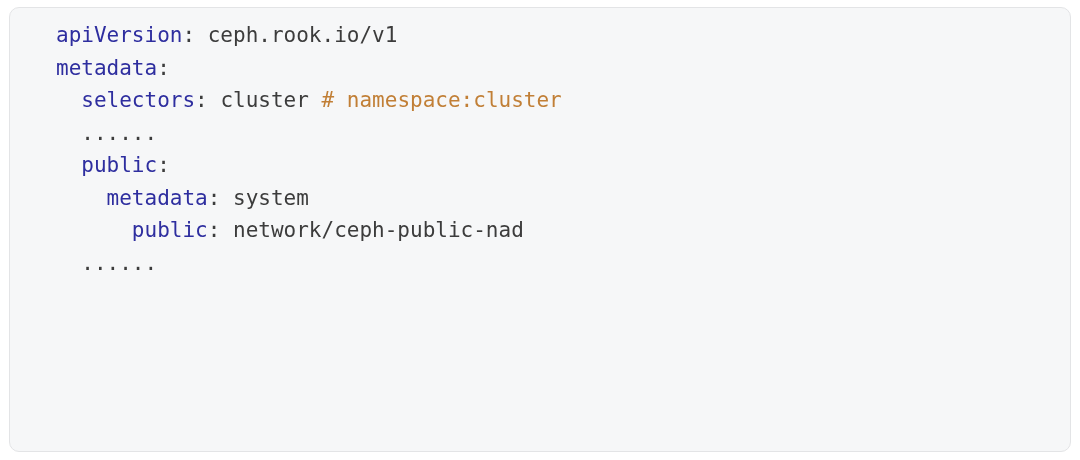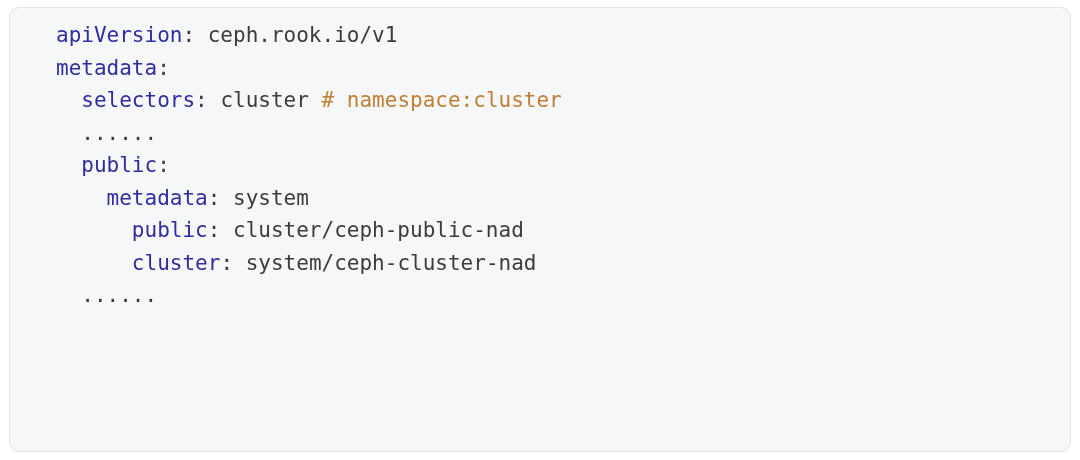--- a/index.html
+++ b/index.html
@@ -41,17 +41,16 @@
 <body style="background: rgb(255, 255, 255);">
 
 <div class="code-panel" style="background: rgb(246, 247, 248); border-color: rgb(227, 228, 230); padding-left: 46px;">
   <div class="code-content">
       <div class="code-line"><span class="tok-key">apiVersion</span><span class="tok-plain">: ceph.rook.io/v1</span></div>
       <div class="code-line"><span class="tok-key">metadata</span><span class="tok-plain">:</span></div>
       <div class="code-line"><span class="tok-plain">  </span><span class="tok-key">selectors</span><span class="tok-plain">: cluster </span><span class="tok-comment"># namespace:cluster</span></div>
       <div class="code-line"><span class="tok-plain">  ......</span></div>
       <div class="code-line"><span class="tok-plain">  </span><span class="tok-key">public</span><span class="tok-plain">:</span></div>
       <div class="code-line"><span class="tok-plain">    </span><span class="tok-key">metadata</span><span class="tok-plain">: system</span></div>
-      <div class="code-line"><span class="tok-plain">      </span><span class="tok-key">public</span><span class="tok-plain">: cluster/ceph-public-nad</span></div>
-      <div class="code-line"><span class="tok-plain">      </span><span class="tok-key">cluster</span><span class="tok-plain">: system/ceph-cluster-nad</span></div>
+      <div class="code-line"><span class="tok-plain">      </span><span class="tok-key">public</span><span class="tok-plain">: network/ceph-public-nad</span></div>
       <div class="code-line"><span class="tok-plain">  ......</span></div>
     </div>
 </div>
 
 </body></html>

